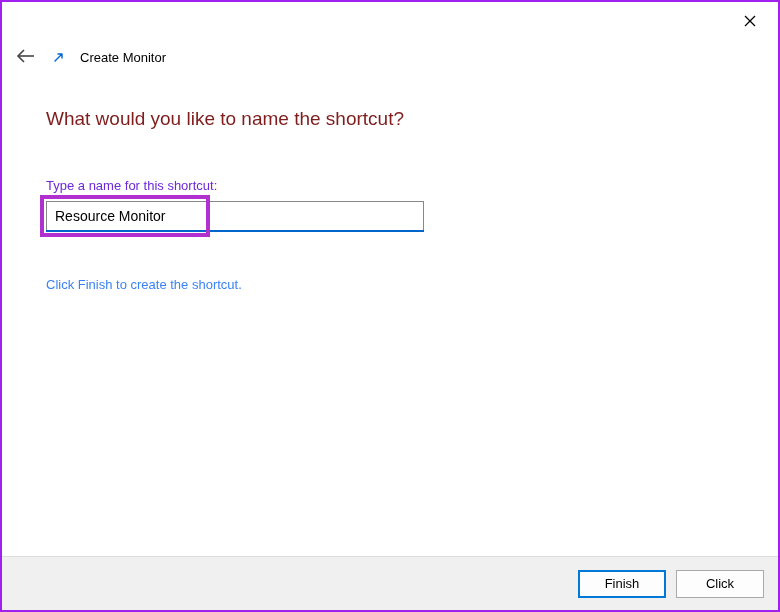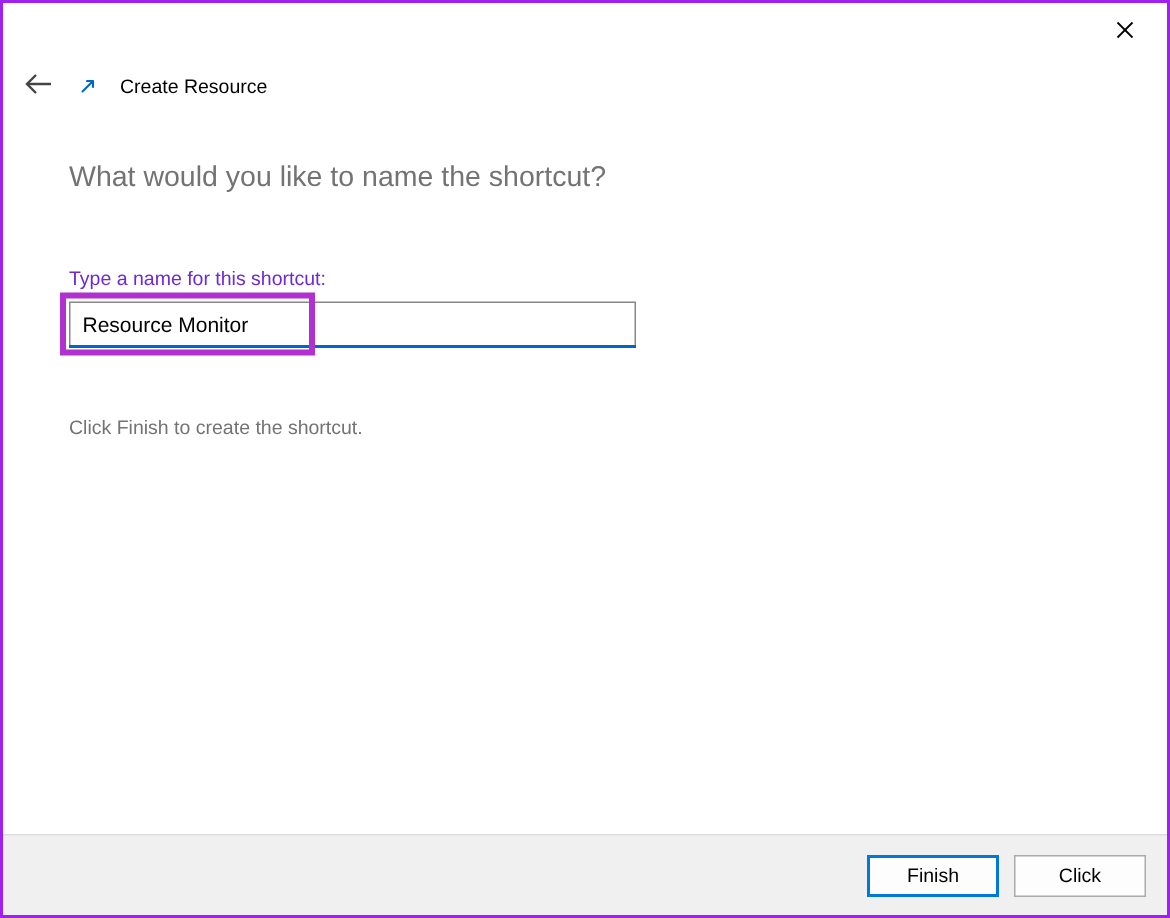--- a/index.html
+++ b/index.html
@@ -53,21 +53,21 @@
       color: #000;
       margin-left: 4px;
     }
     .content {
       position: absolute;
       top: 106px;
       left: 44px;
       right: 44px;
     }
     .heading {
-      color: #737373;
+      color: #7f1d1d;
       font-size: 19px;
       font-weight: 400;
       margin-bottom: 48px;
     }
     .prompt-label {
       font-size: 13px;
       color: #6d28d9;
       margin-bottom: 8px;
     }
     .input-wrap {
@@ -97,21 +97,21 @@
       position: absolute;
       border: 4px solid #b030d0;
       pointer-events: none;
       left: -6px;
       top: -6px;
       width: 170px;
       height: 42px;
     }
     .instruction {
       font-size: 13px;
-      color: #737373;
+      color: #3b82f6;
     }
     .footer {
       position: absolute;
       bottom: 0;
       left: 0;
       right: 0;
       height: 54px;
       background: #f0f0f0;
       border-top: 1px solid #ddd;
       display: flex;
@@ -157,21 +157,21 @@
     <svg width="20" height="14" viewBox="0 0 20 14">
       <line x1="2" y1="7" x2="18" y2="7" stroke="#444" stroke-width="1.6"></line>
       <polyline points="8,1 2,7 8,13" fill="none" stroke="#444" stroke-width="1.6"></polyline>
     </svg>
   </span>
   <span class="shortcut-icon">
     <svg width="12" height="12" viewBox="0 0 12 12">
       <path d="M2 10 L9 3 M9 3 L5 3 M9 3 L9 7" stroke="#0066cc" stroke-width="1.4" fill="none" stroke-linecap="round"></path>
     </svg>
   </span>
-  <span class="title-text">Create Resource</span>
+  <span class="title-text">Create Monitor</span>
 </div>
 
 <div class="content">
   <h1 class="heading">What would you like to name the shortcut?</h1>
   <div class="prompt-label">Type a name for this shortcut:</div>
   <div class="input-wrap">
     <input type="text" class="name-input" value="Resource Monitor" style="">
     <div class="input-underline"></div>
     <div class="highlight-box"></div>
   </div>

